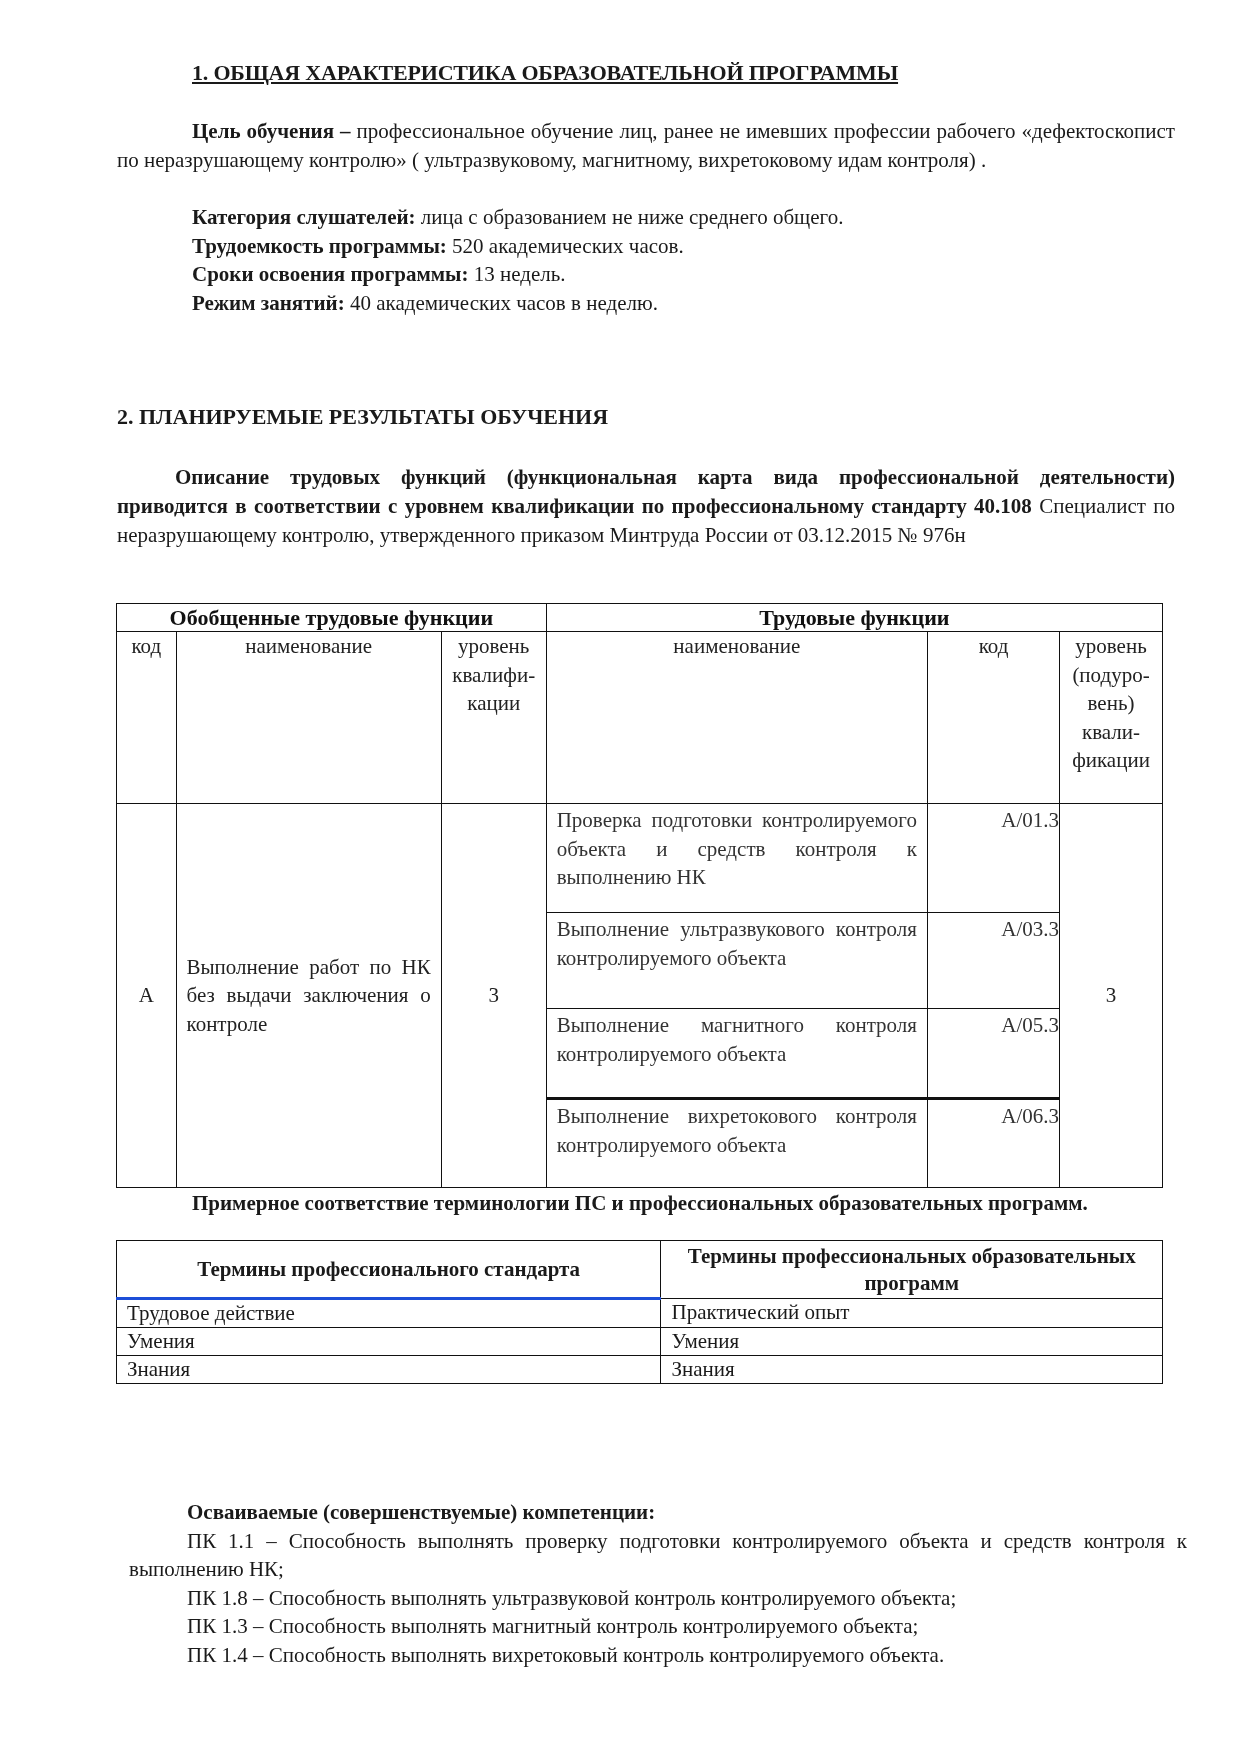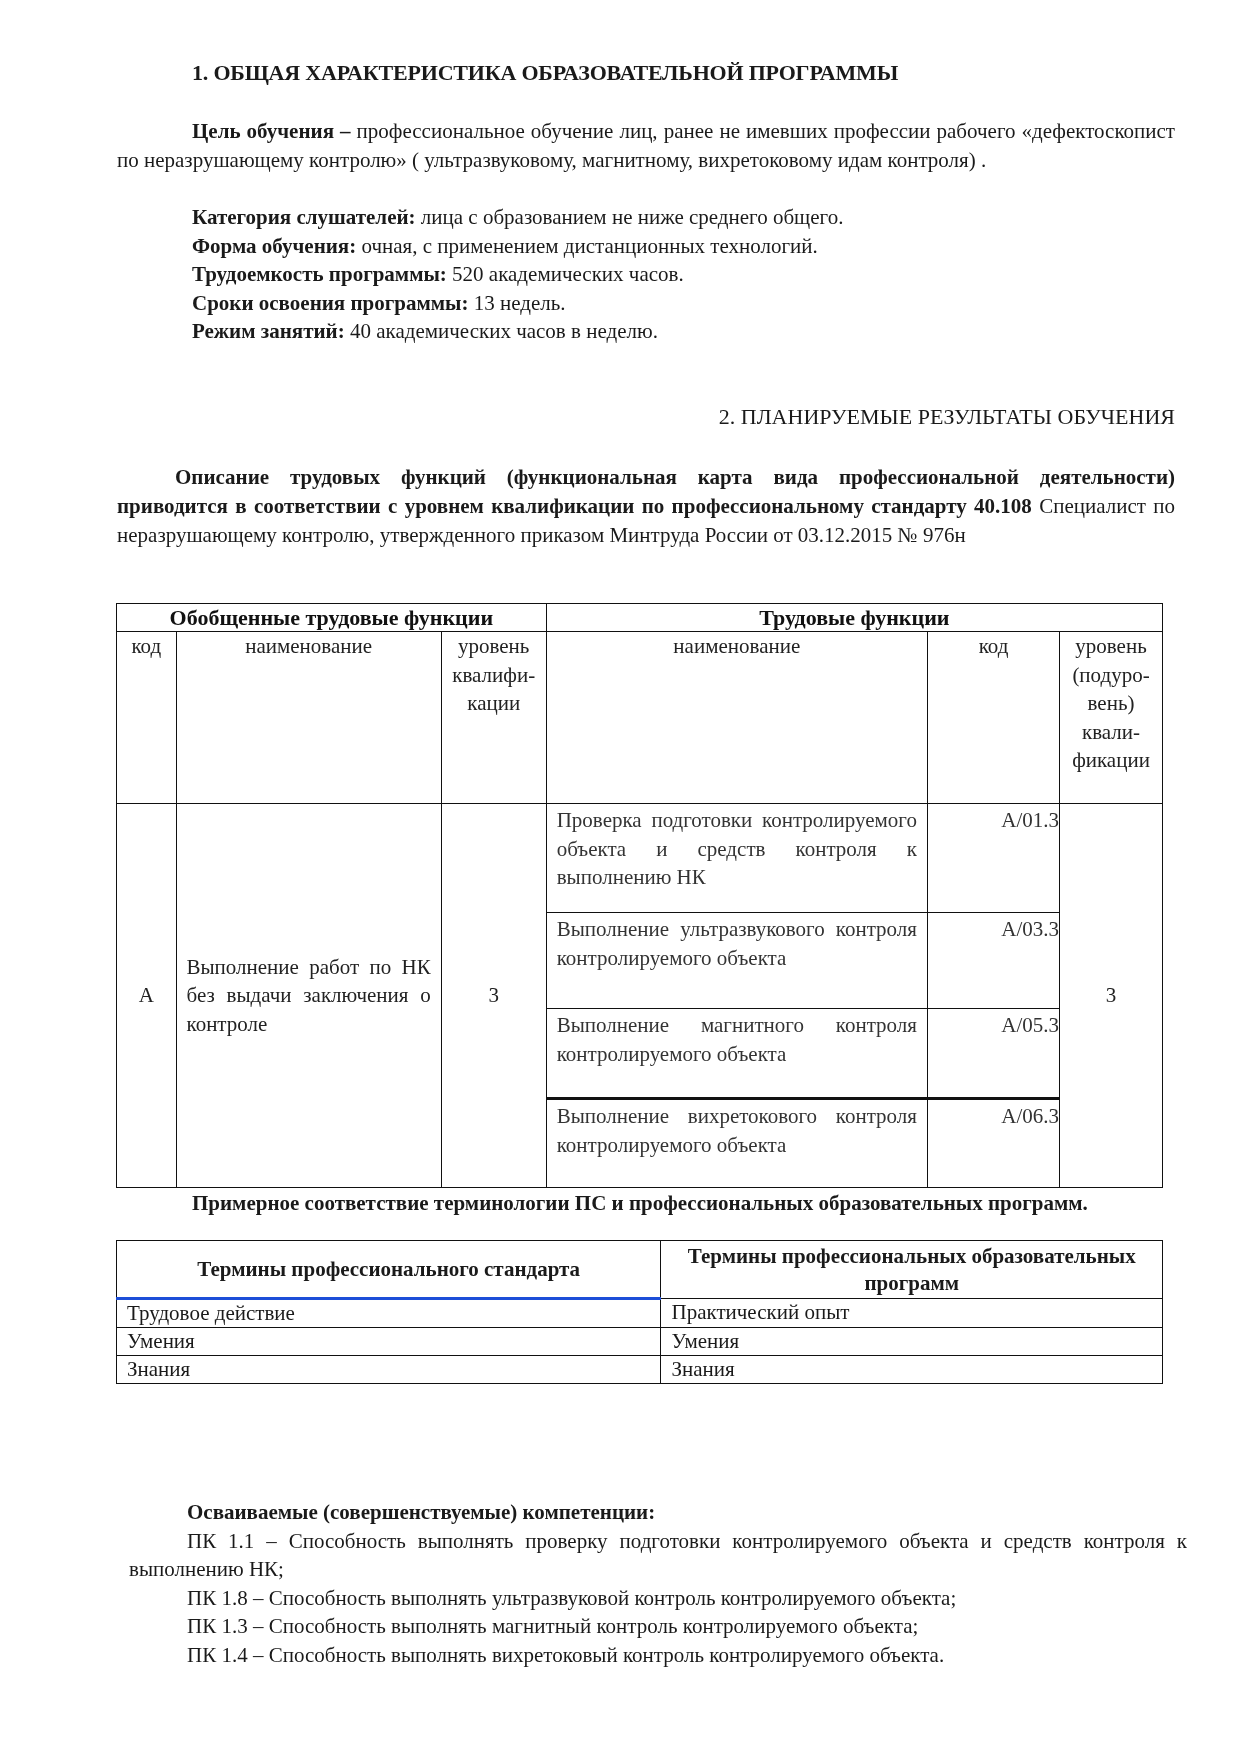--- a/index.html
+++ b/index.html
@@ -2,26 +2,26 @@
 <html><head>
 <meta charset="utf-8">
 <style>
   html, body { margin: 0; padding: 0; background: #ffffff; }
   body {
     width: 1241px; height: 1755px; position: relative; overflow: hidden;
     font-family: "Liberation Serif", "DejaVu Serif", serif;
     color: #1a1a1a; font-size: 21px;
   }
   .page { position: absolute; left: 117px; top: 0; width: 1058px; }
-  .h1 { position: absolute; top: 60px; left: 75px; font-weight: bold; font-size: 22px; letter-spacing: -0.2px; }
+  .h1 { position: absolute; top: 60px; left: 75px; font-weight: bold; font-size: 22px; letter-spacing: -0.2px; text-decoration: underline; }
   .p-goal { position: absolute; top: 117px; left: 0; width: 1058px; line-height: 29px; text-align: justify; }
   .p-goal .indent { display: inline-block; width: 75px; }
   .facts { position: absolute; top: 203px; left: 75px; line-height: 28.5px; }
   .facts div { white-space: nowrap; }
-  .h2 { position: absolute; top: 404px; left: 0; width: 1058px; text-align: right; font-weight: normal; font-size: 22px; }
+  .h2 { position: absolute; top: 404px; left: 0; width: 1058px; text-align: left; font-weight: bold; font-size: 22px; }
   .p-desc { position: absolute; top: 463px; left: 0; width: 1058px; line-height: 29px; text-align: justify; }
   .p-desc .indent { display: inline-block; width: 58px; }
   b, .b { font-weight: bold; }
 
   table { border-collapse: collapse; font-family: "Liberation Serif", serif; }
   td, th { border: 1.5px solid #111; padding: 0; vertical-align: top; font-weight: normal; margin-top: 48px; }
 
   .t1 { position: absolute; top: 603px; left: -1px; width: 1047px; font-size: 21px; color: #222; }
   .t1 .grp th { font-weight: bold; height: 27px; line-height: 27px; text-align: center; font-size: 22px; color: #111; }
   .t1 .hdr td { text-align: center; line-height: 28.5px; height: 171px; color: #222; }
@@ -51,21 +51,20 @@
 <body>
 
 <div class="page">
 
   <div class="h1">1. ОБЩАЯ ХАРАКТЕРИСТИКА ОБРАЗОВАТЕЛЬНОЙ ПРОГРАММЫ</div>
 
   <div class="p-goal"><span class="indent"></span><b>Цель обучения –</b><span> профессиональное обучение лиц, ранее не имевших профессии рабочего «дефектоскопист по неразрушающему контролю» ( ультразвуковому,  магнитному, вихретоковому идам  контроля) .</span></div>
 
   <div class="facts">
     <div><b>Категория слушателей:</b><span> лица с образованием не ниже среднего общего.</span></div>
-    <div><b>Форма обучения:</b><span> очная, с применением дистанционных технологий.</span></div>
     <div><b>Трудоемкость программы:</b><span> 520 академических часов.</span></div>
     <div><b>Сроки освоения программы:</b><span> 13 недель.</span></div>
     <div><b>Режим занятий:</b><span> 40 академических часов в неделю.</span></div>
   </div>
 
   <div class="h2">2. ПЛАНИРУЕМЫЕ РЕЗУЛЬТАТЫ ОБУЧЕНИЯ</div>
 
   <div class="p-desc"><span class="indent"></span><b>Описание трудовых функций (функциональная карта вида профессиональной деятельности) приводится в соответствии с уровнем квалификации по профессиональному стандарту 40.108</b><span>  Специалист по неразрушающему контролю,  утвержденного приказом Минтруда России от 03.12.2015 № 976н</span></div>
 
   <table class="t1">

